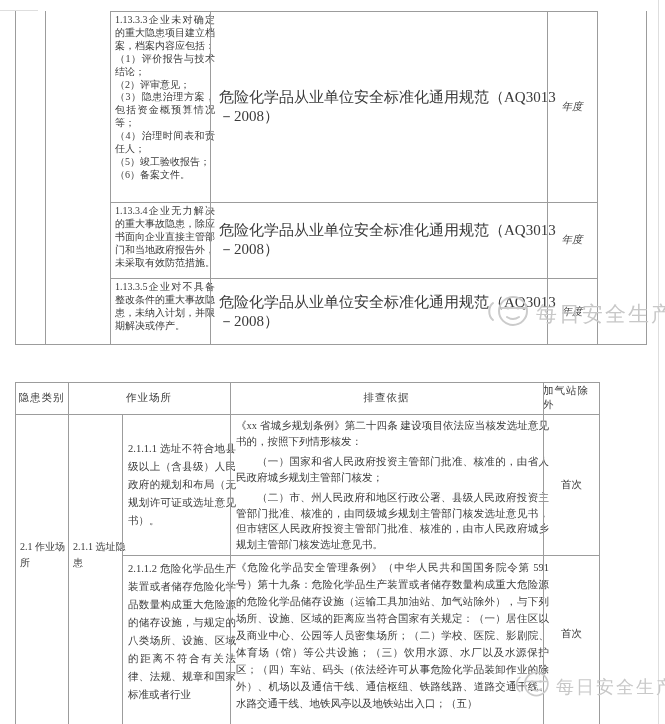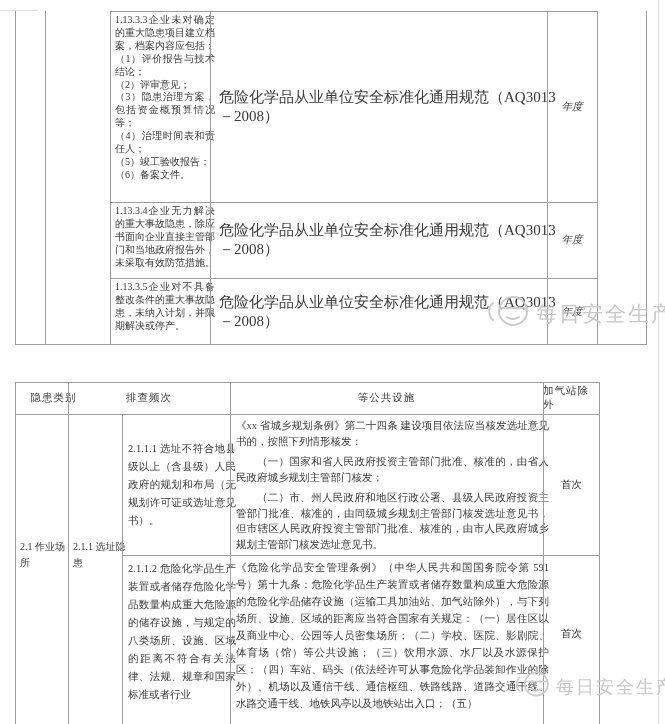--- a/index.html
+++ b/index.html
@@ -86,23 +86,23 @@
 
     <div class="hl" style="left:95px;top:0;width:487px;"></div>
     <div class="hl" style="left:95px;top:191px;width:487px;"></div>
     <div class="hl" style="left:95px;top:267px;width:487px;"></div>
     <div class="hl" style="left:0;top:333px;width:632px;"></div>
   </div>
 
 
   <div class="t2">
 
-    <div class="cell hcell" style="left:0;top:0;width:53px;height:32px;margin-left:12px;">隐患类别</div>
-    <div class="cell hcell" style="left:53px;top:0;width:162px;height:32px;">排查频次</div>
-    <div class="cell hcell" style="left:215px;top:0;width:313px;height:32px;">等公共设施</div>
+    <div class="cell hcell" style="left:0;top:0;width:53px;height:32px;">隐患类别</div>
+    <div class="cell hcell" style="left:53px;top:0;width:162px;height:32px;">作业场所</div>
+    <div class="cell hcell" style="left:215px;top:0;width:313px;height:32px;">排查依据</div>
     <div class="cell hcell" style="left:528px;top:0;width:57px;height:32px;">加气站除外</div>
 
     <div class="cell c-cat" style="left:0;top:32px;width:53px;height:488px;">2.1 作业场所</div>
     <div class="cell c-cat" style="left:53px;top:32px;width:54px;height:488px;">2.1.1 选址隐患</div>
 
     <div class="cell c-r1content" style="left:107px;top:32px;width:108px;height:141px;">
       <span>2.1.1.1 选址不符合地县级以上（含县级）人民政府的规划和布局（无规划许可证或选址意见书）。</span>
     </div>
     <div class="cell c-r1basis" style="left:215px;top:32px;width:313px;height:141px;">
       <p>《xx 省城乡规划条例》第二十四条 建设项目依法应当核发选址意见书的，按照下列情形核发：</p>

